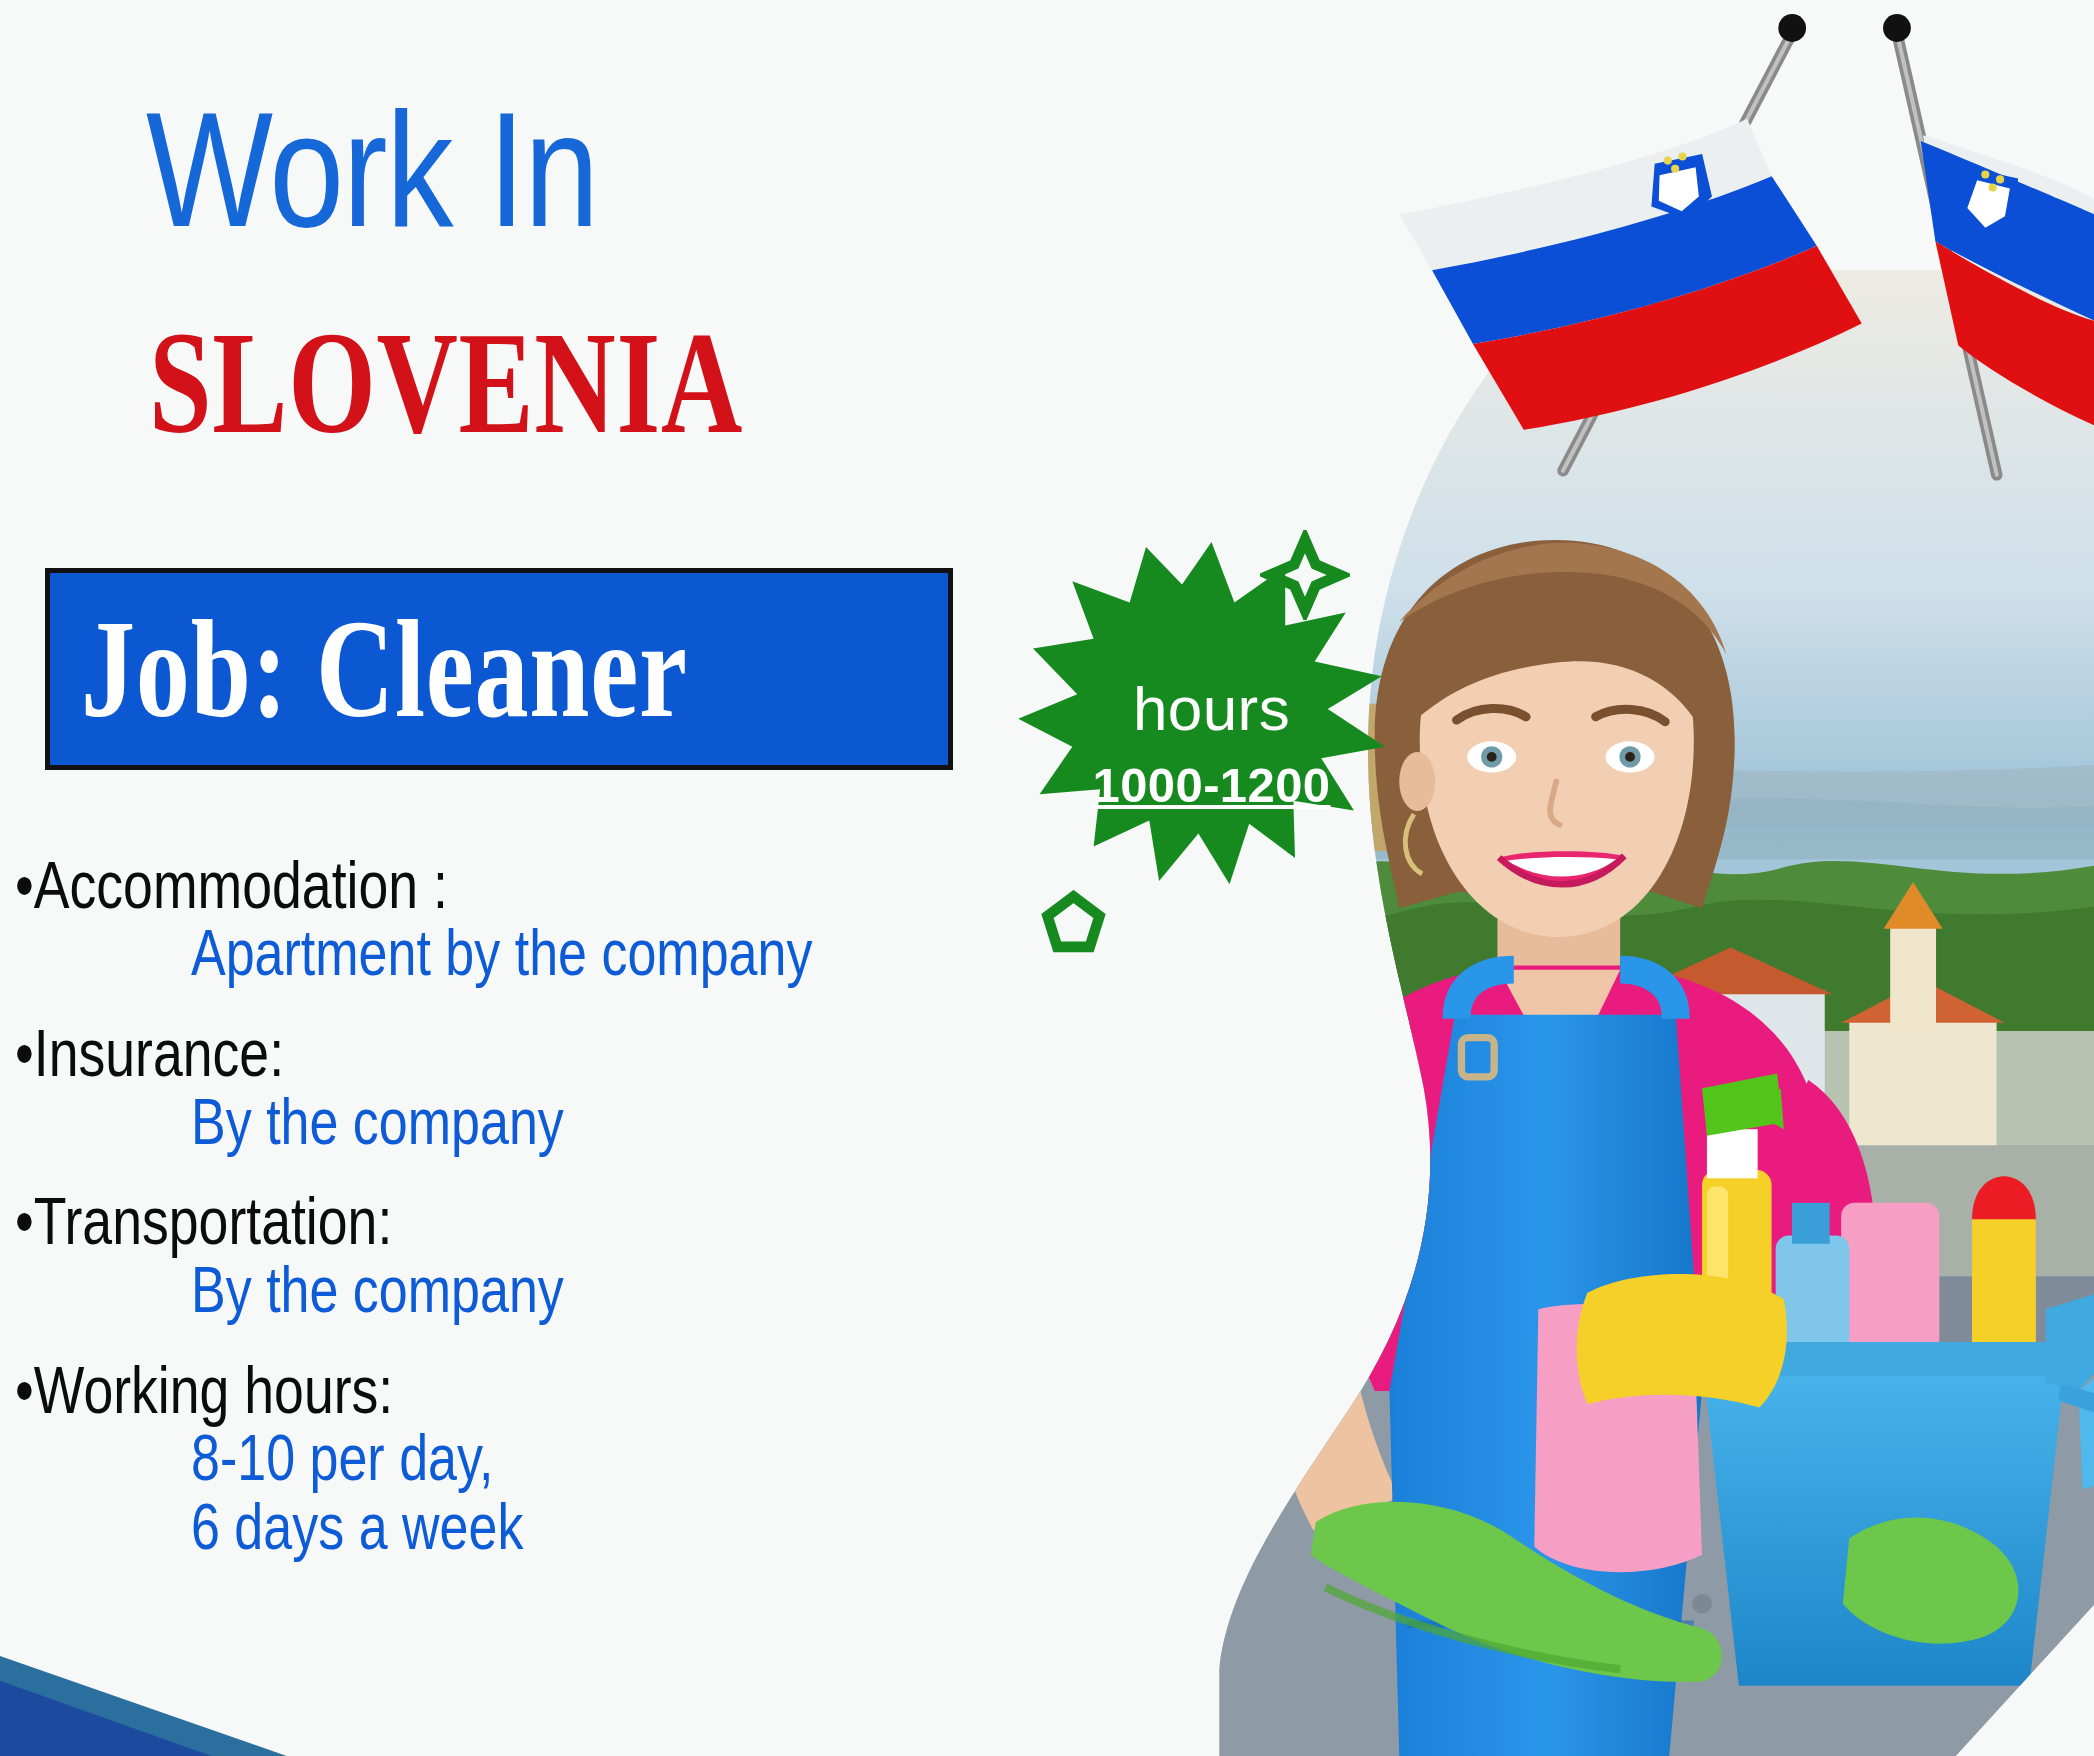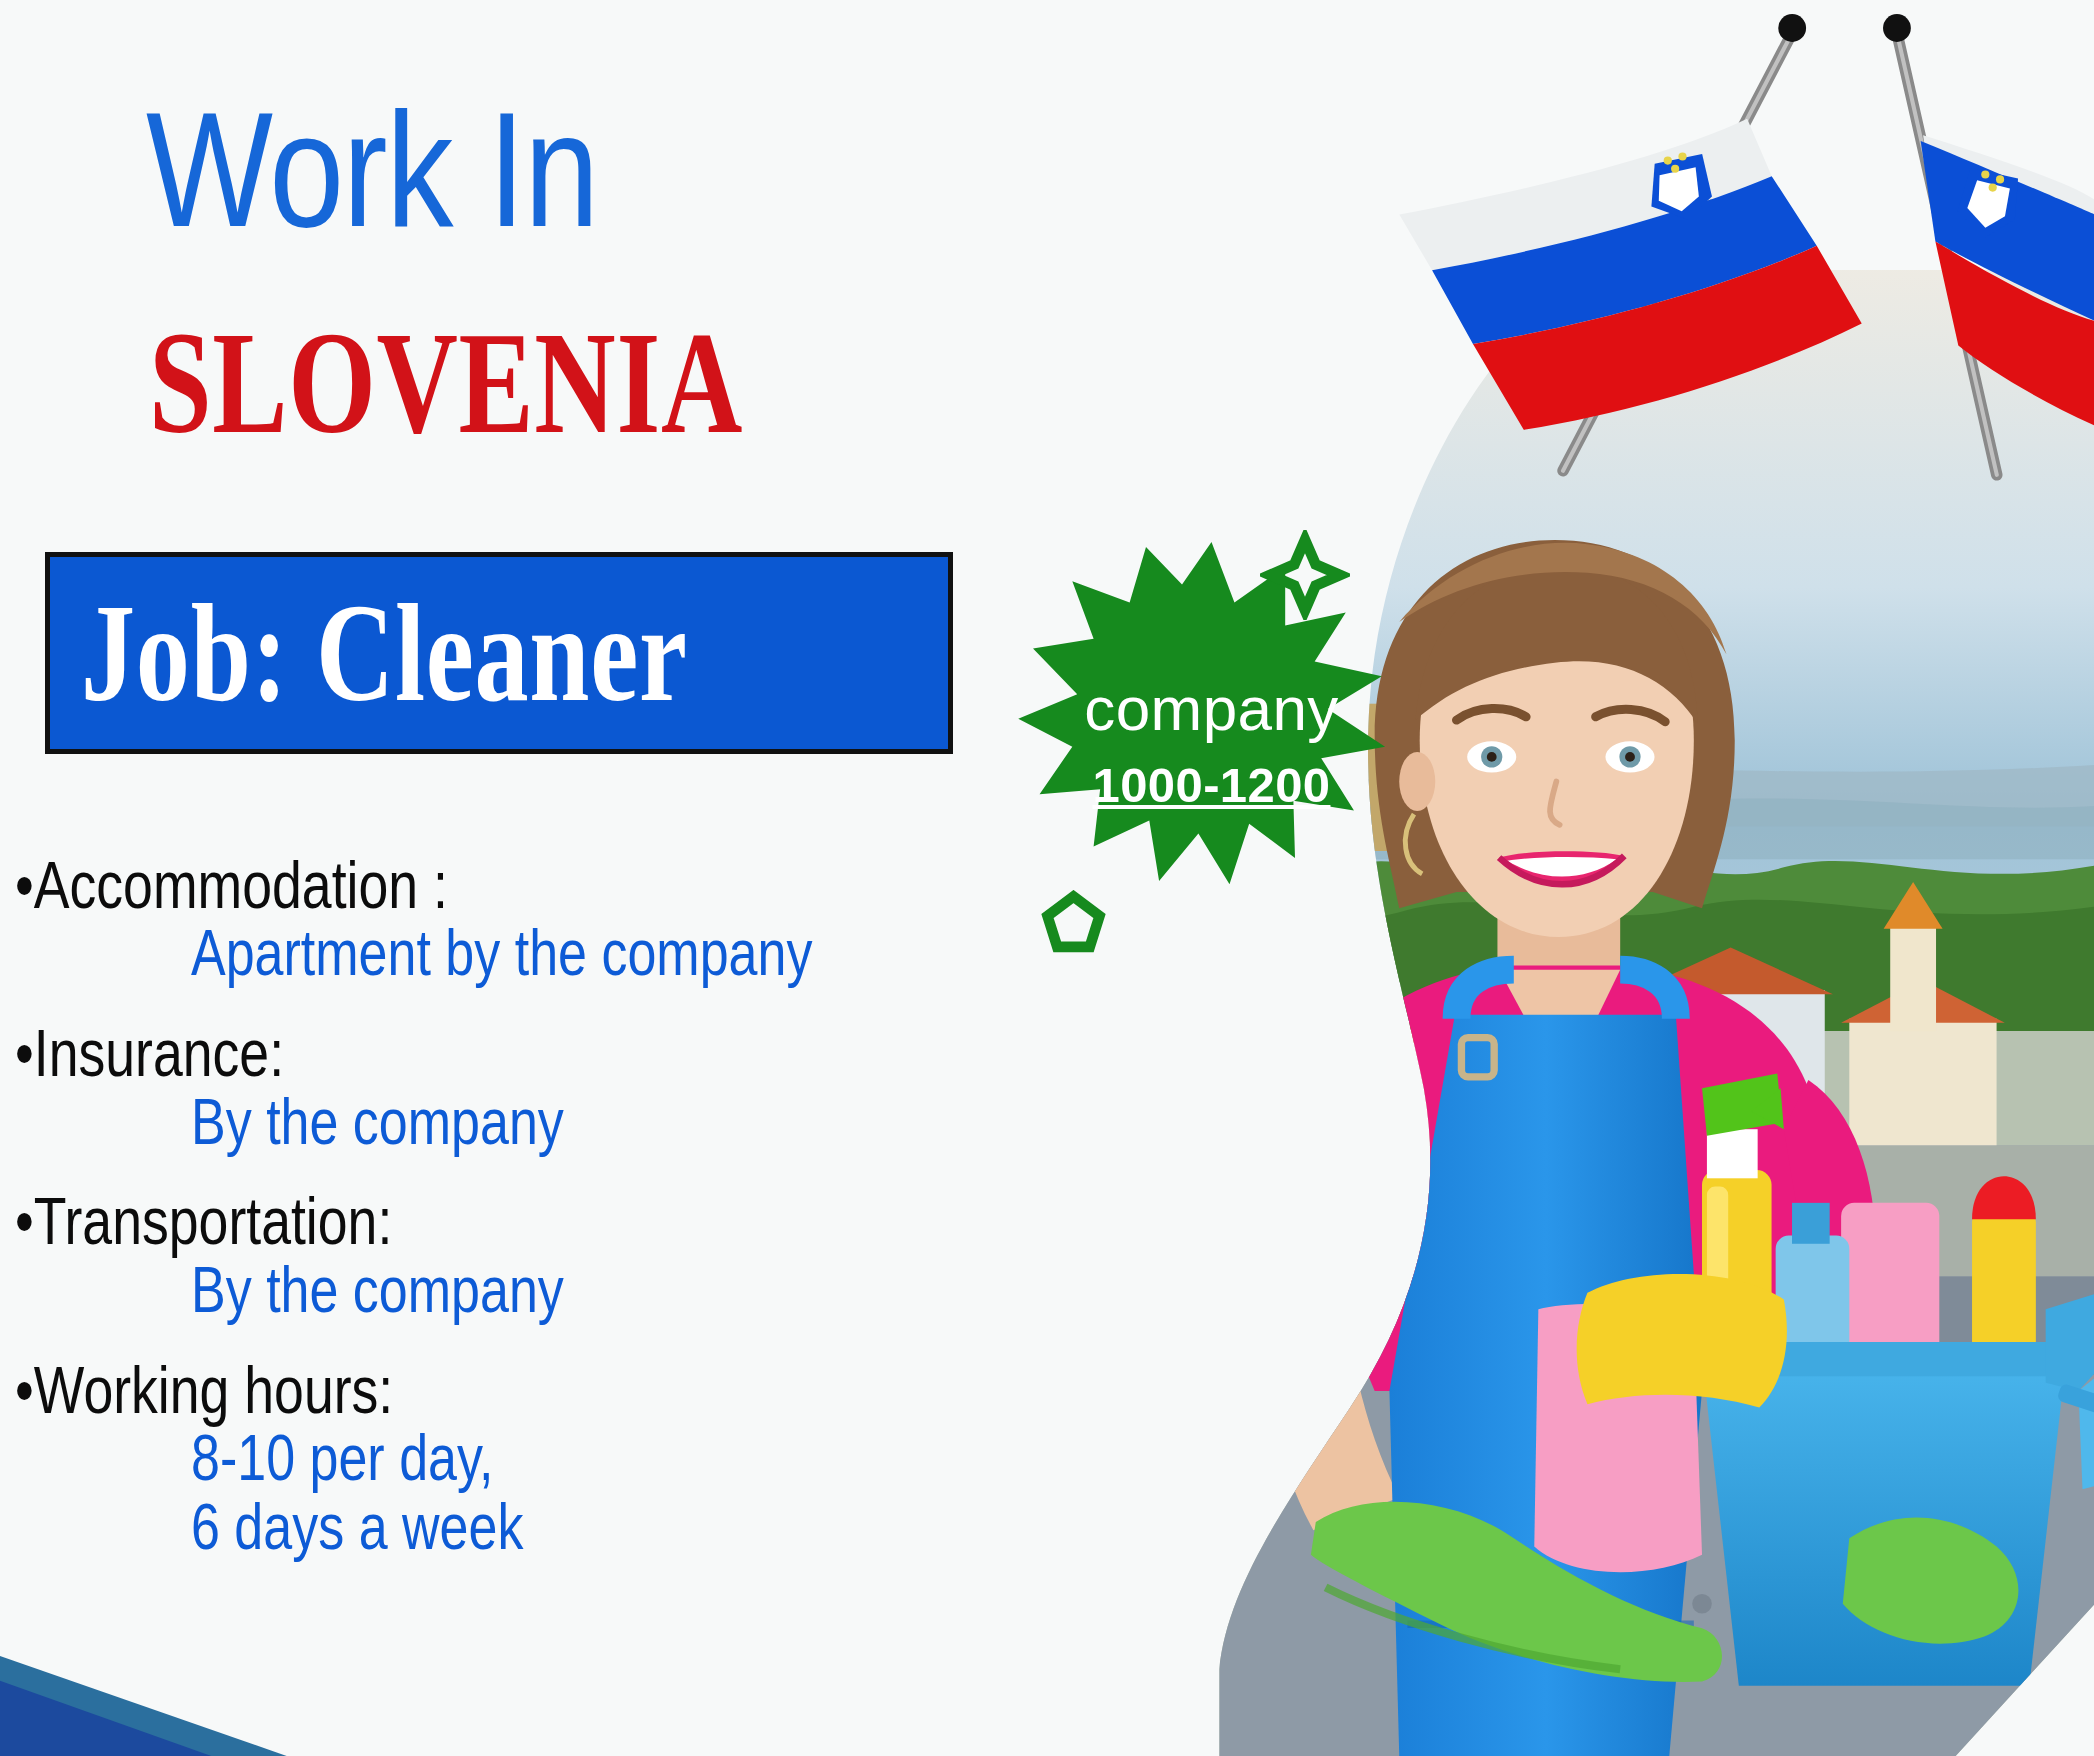--- a/index.html
+++ b/index.html
@@ -41,21 +41,21 @@
     color: #d21218;
     transform: scaleX(0.86) scaleY(1.12);
     transform-origin: left top;
     letter-spacing: 0.8px;
     white-space: nowrap;
   }
 
   .job-banner {
     position: absolute;
     left: 45px;
-    top: 552px;
+    top: 568px;
     width: 908px;
     height: 202px;
     background: #0b58d2;
     border: 5.7px solid #111111;
     box-sizing: border-box;
     display: flex;
     align-items: center;
   }
   .job-banner-text {
     font-family: "Liberation Serif", serif;
@@ -393,21 +393,21 @@
   </div>
 
   <div class="salary-badge">
     <svg width="393" height="393" viewBox="0 0 480 480" xmlns="http://www.w3.org/2000/svg" style="position:absolute;left:0;top:0;">
       <path d="M240 22 L268 96 L330 52 L330 124 L404 108 L366 168 L448 186
                L382 226 L452 272 L374 286 L414 350 L340 338 L342 408 L286 366
                L262 440 L224 378 L176 436 L164 362 L96 394 L104 324 L30 330
                L70 272 L4 238 L76 208 L22 152 L96 140 L70 70 L140 96 L160 28
                L204 74 Z" fill="#168a1e"></path>
     </svg>
-    <div class="badge-label">company</div>
+    <div class="badge-label">hours</div>
     <div class="badge-value">1000-1200</div>
   </div>
 
   <svg class="star-deco" style="left:1260px; top:530px;" width="90" height="90" viewBox="0 0 110 110" xmlns="http://www.w3.org/2000/svg">
     <path d="M55 12 L68 42 L98 55 L68 68 L55 98 L42 68 L12 55 L42 42 Z" fill="none" stroke="#168a1e" stroke-width="13"></path>
   </svg>
   <svg class="star-deco" style="left:1041px; top:890px;" width="65" height="65" viewBox="0 0 80 80" xmlns="http://www.w3.org/2000/svg">
     <path d="M40 8 L72 32 L60 70 L20 70 L8 32 Z" fill="none" stroke="#168a1e" stroke-width="13"></path>
   </svg>
 

